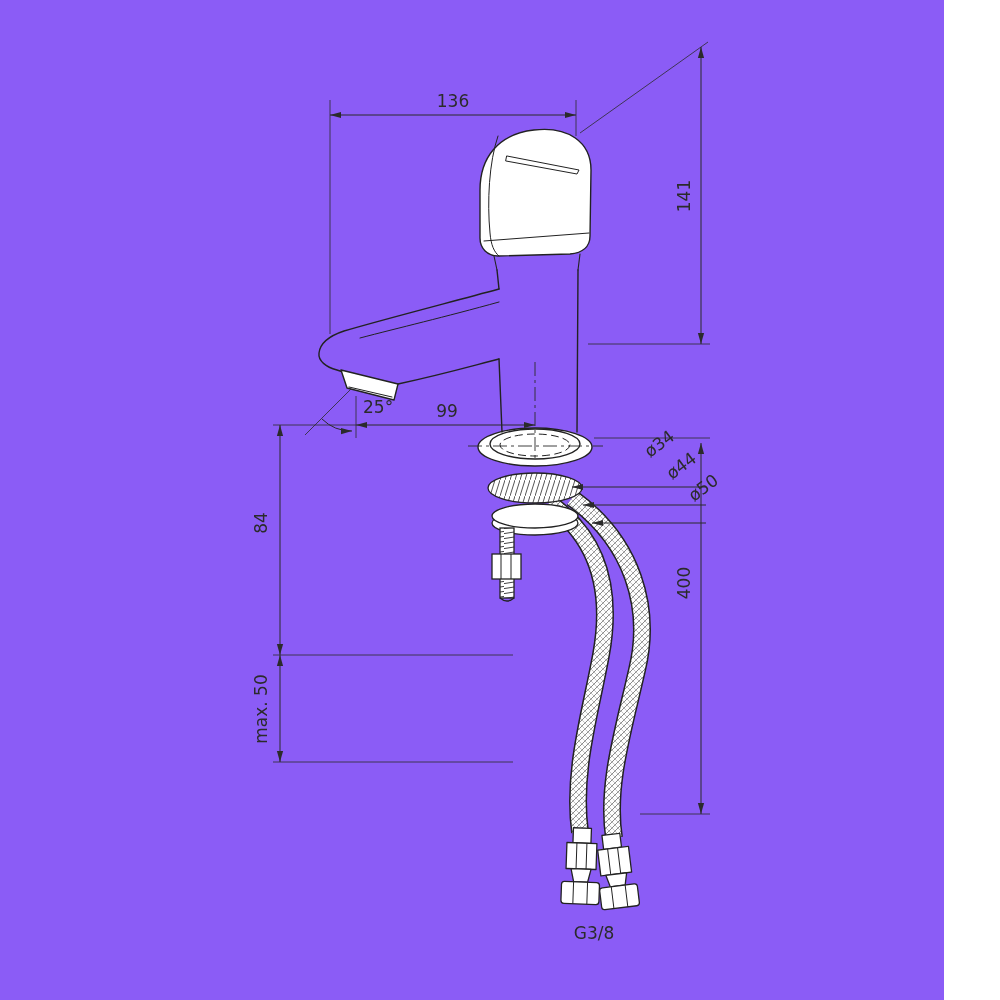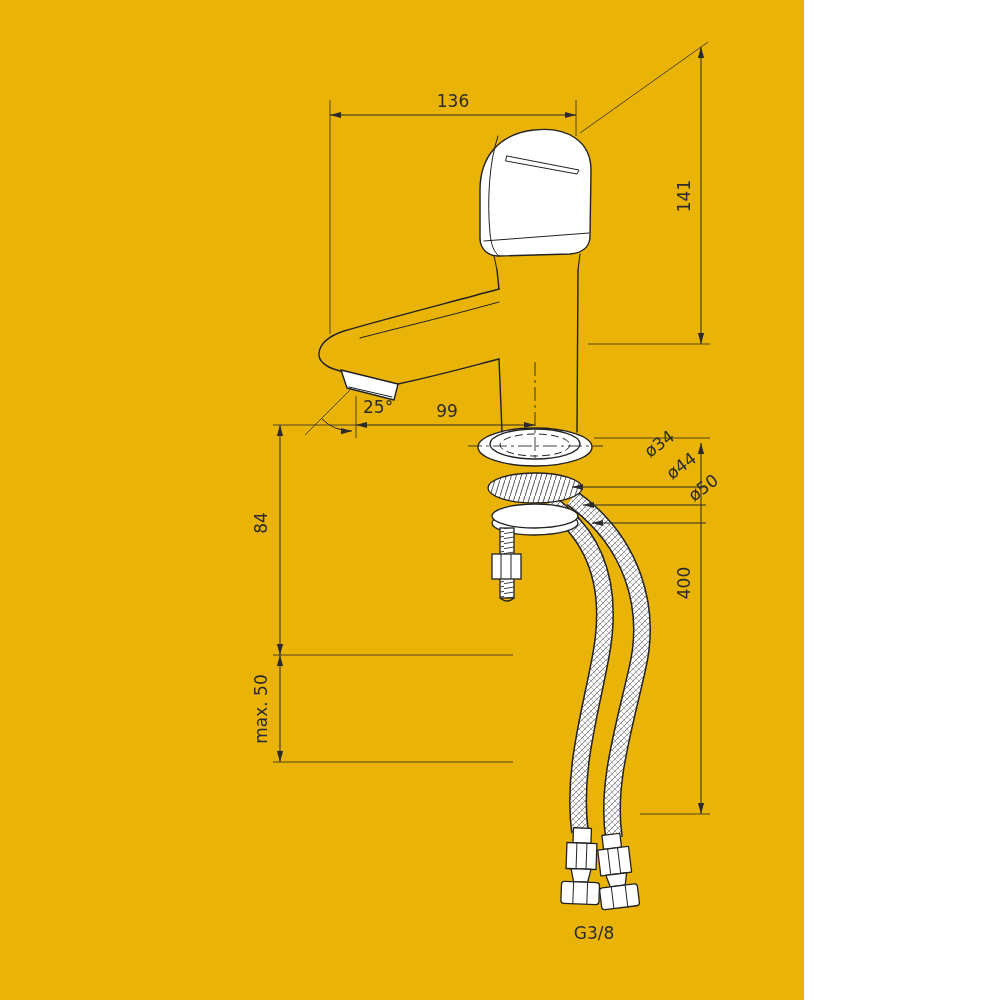--- a/index.html
+++ b/index.html
@@ -1,16 +1,16 @@
 <!DOCTYPE html>
 <html><head>
 <meta charset="utf-8">
 <style>
   html,body{margin:0;padding:0;background:#ffffff;}
-  .canvas{width:804px;height:1000px;position:relative;background:#eab308;overflow:hidden;}
+  .canvas{width:944px;height:1000px;position:relative;background:#8b5cf6;overflow:hidden;}
   svg{position:absolute;top:0;left:0;}
   text{font-family:"DejaVu Sans", sans-serif;font-size:17px;fill:#2b2b2b;}
 </style>
 </head>
 <body>
 
 <div class="canvas">
 <svg width="1000" height="1000" viewBox="0 0 1000 1000">
   <defs>
     <marker id="arr" markerWidth="13" markerHeight="9" refX="11.5" refY="4" orient="auto-start-reverse" markerUnits="userSpaceOnUse">

